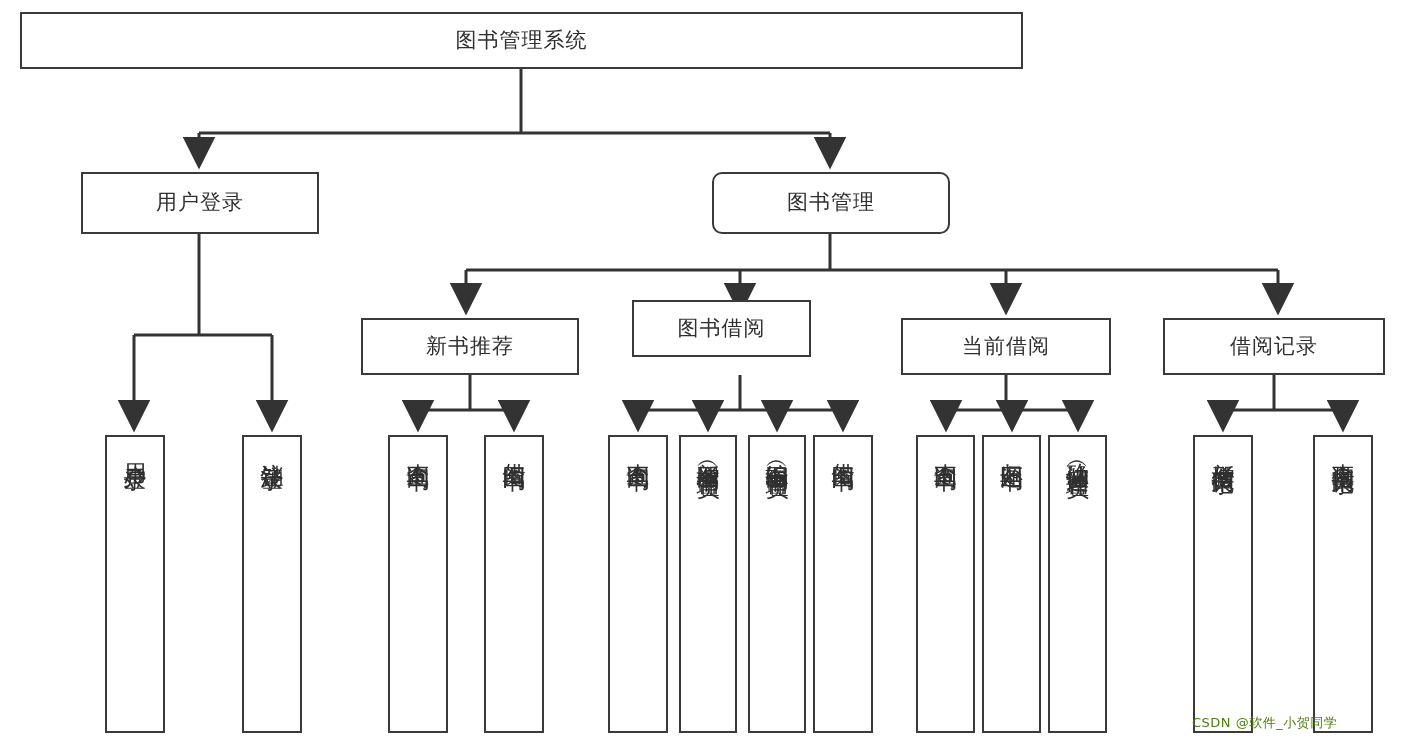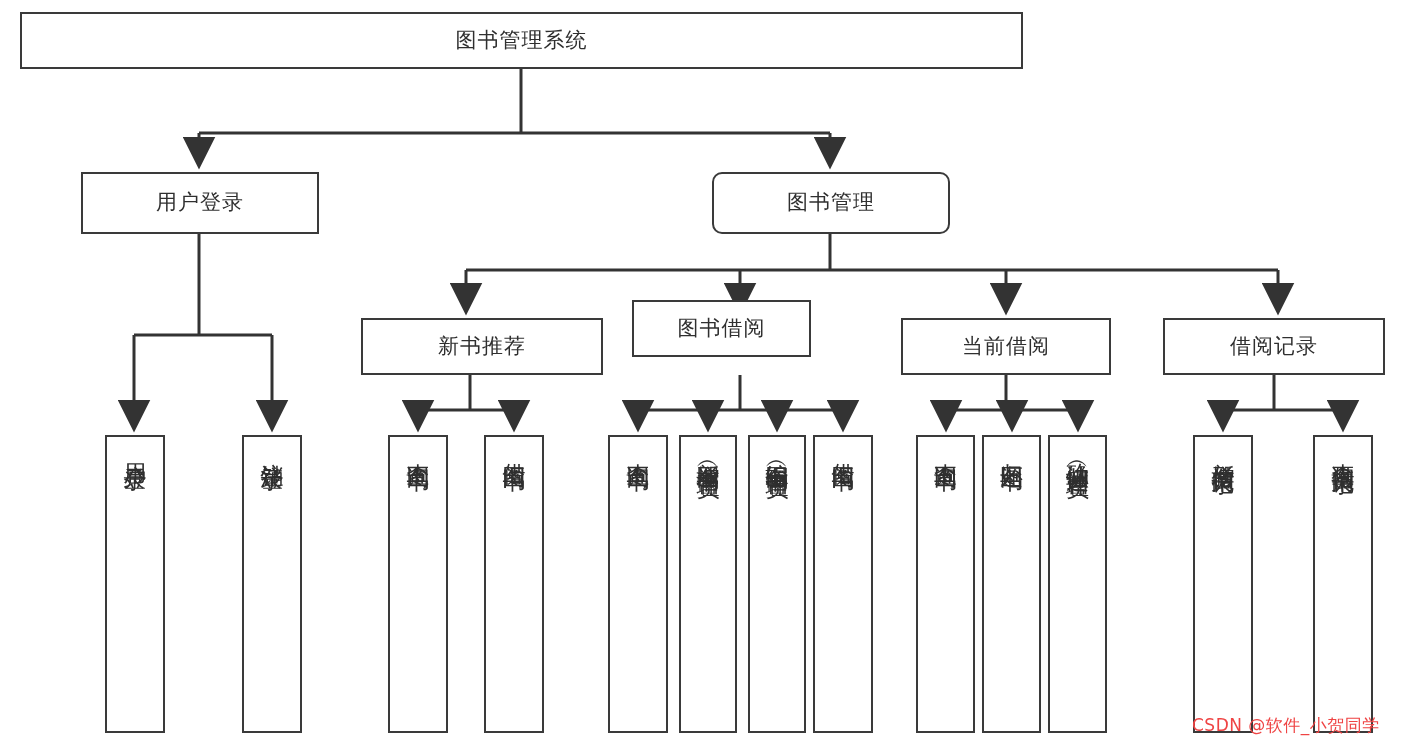--- a/index.html
+++ b/index.html
@@ -52,22 +52,22 @@
     font-size: 23px;
     line-height: 1.18;
     letter-spacing: 2px;
     white-space: nowrap;
     color: #2f2f2f;
   }
   .watermark {
     position: absolute;
     left: 1192px;
     top: 714px;
-    font-size: 17px;
-    color: #ef4444;
+    font-size: 13px;
+    color: #4d7c0f;
     white-space: nowrap;
     letter-spacing: 0.5px;
     pointer-events: none;
   }
 </style>
 </head>
 <body>
 
 <div id="diagram-root">
 
@@ -119,21 +119,21 @@
       <path d="M 1223 410 L 1223 427" marker-end="url(#arrow)"></path>
       <path d="M 1343 410 L 1343 427" marker-end="url(#arrow)"></path>
     </g>
   </svg>
 
   <div class="node horizontal" id="node-root" style="left:20px; top:12px; width:1003px; height:57px;">图书管理系统</div>
 
   <div class="node horizontal" style="left:81px; top:172px; width:238px; height:62px;">用户登录</div>
   <div class="node horizontal" style="left:712px; top:172px; width:238px; height:62px;border-radius:10px;">图书管理</div>
 
-  <div class="node horizontal" style="left:361px; top:318px; width:242px; height:57px;">新书推荐</div>
+  <div class="node horizontal" style="left:361px; top:318px; width:218px; height:57px;">新书推荐</div>
   <div class="node horizontal" style="left:632px; top:300px; width:179px; height:57px;">图书借阅</div>
   <div class="node horizontal" style="left:901px; top:318px; width:210px; height:57px;">当前借阅</div>
   <div class="node horizontal" style="left:1163px; top:318px; width:222px; height:57px;text-align:right;">借阅记录</div>
 
   <div class="node vertical" style="left:105px; top:435px; width:60px; height:298px;">
     <span class="vtext">用户登录</span>
   </div>
   <div class="node vertical" style="left:242px; top:435px; width:60px; height:298px;">
     <span class="vtext">注销登录</span>
   </div>

